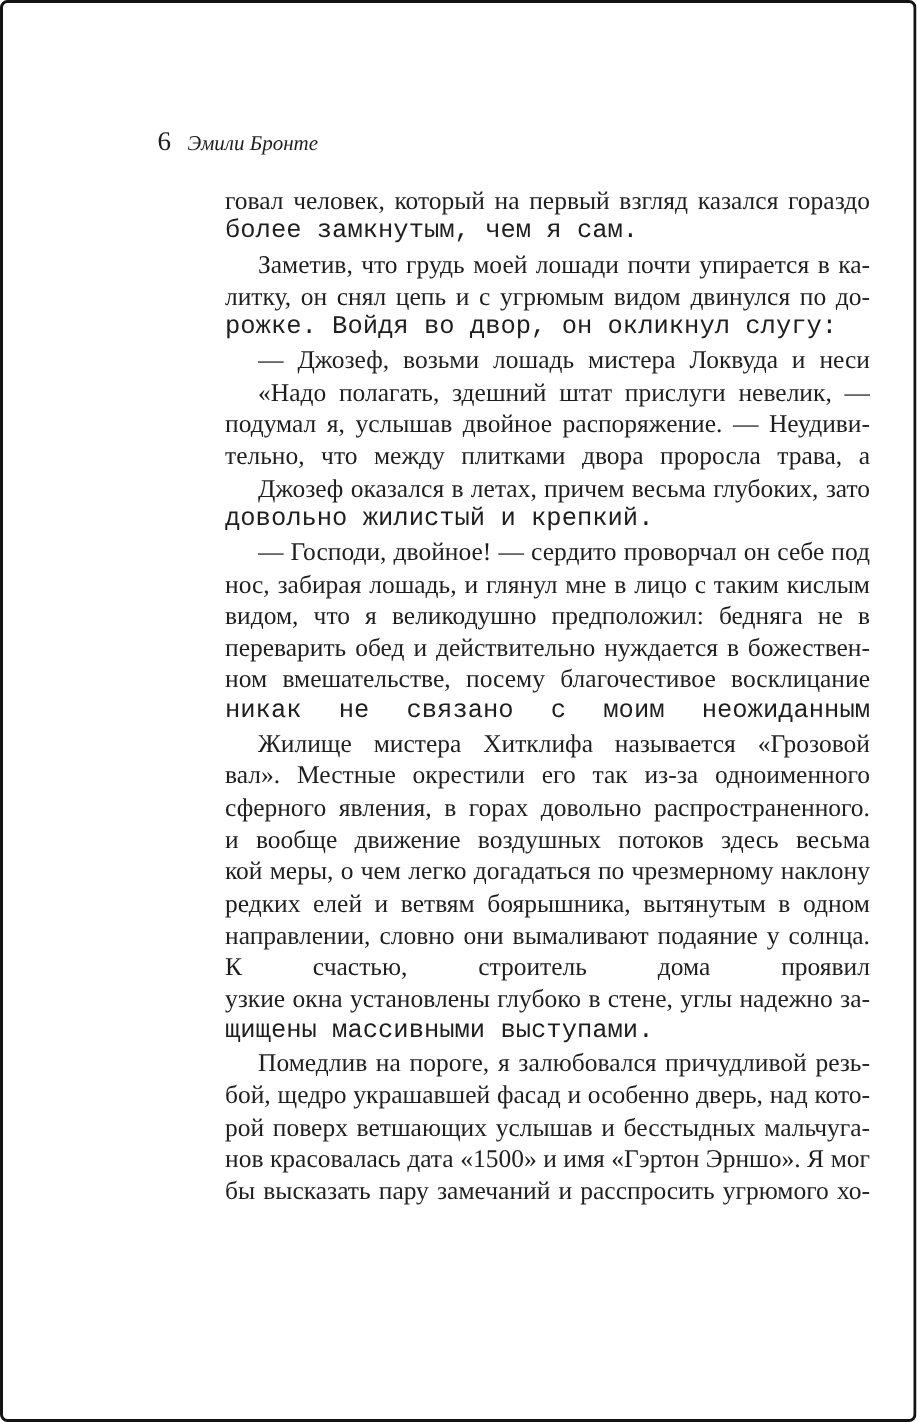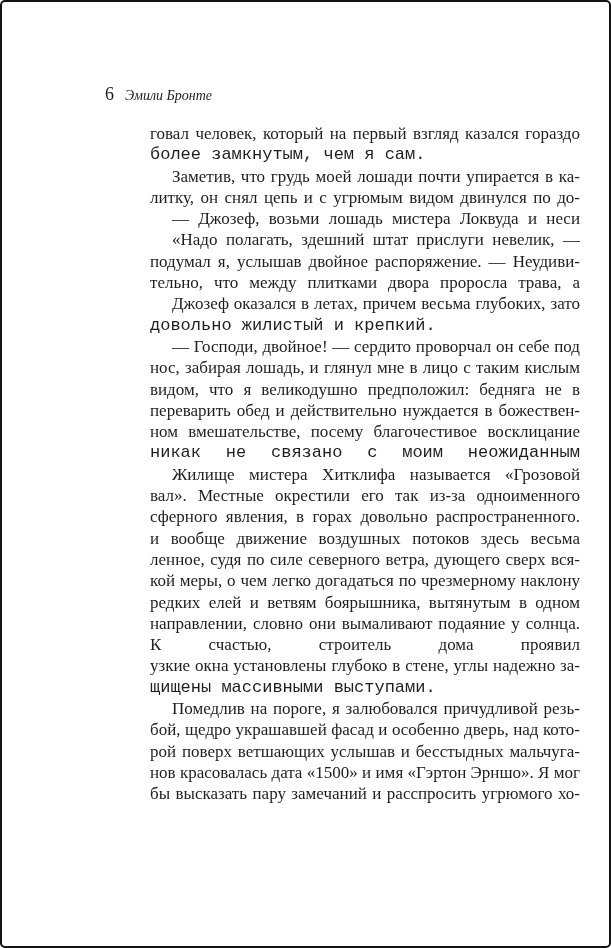--- a/index.html
+++ b/index.html
@@ -71,37 +71,37 @@
   <div class="running-head">
     <span class="page-number">6</span>
     <span class="running-author">Эмили Бронте</span>
   </div>
 
   <div class="text-body" id="text-body">
       <div class="line">говал человек, который на первый взгляд казался гораздо</div>
       <div class="line last-left">более замкнутым, чем я сам.</div>
       <div class="line indent">Заметив, что грудь моей лошади почти упирается в ка-</div>
       <div class="line">литку, он снял цепь и с угрюмым видом двинулся по до-</div>
+      <div class="line last-left">рожке. Войдя во двор, он окликнул слугу:</div>
       <div class="line indent">— Джозеф, возьми лошадь мистера Локвуда и неси вино.</div>
       <div class="line indent">«Надо полагать, здешний штат прислуги невелик, —</div>
       <div class="line">подумал я, услышав двойное распоряжение. — Неудиви-</div>
       <div class="line">тельно, что между плитками двора проросла трава, а живую</div>
       <div class="line indent">Джозеф оказался в летах, причем весьма глубоких, зато</div>
       <div class="line last-left">довольно жилистый и крепкий.</div>
       <div class="line indent">— Господи, двойное! — сердито проворчал он себе под</div>
       <div class="line">нос, забирая лошадь, и глянул мне в лицо с таким кислым</div>
       <div class="line">видом, что я великодушно предположил: бедняга не в силах</div>
       <div class="line">переварить обед и действительно нуждается в божествен-</div>
       <div class="line">ном вмешательстве, посему благочестивое восклицание</div>
       <div class="line last-left">никак не связано с моим неожиданным появлением.</div>
       <div class="line indent">Жилище мистера Хитклифа называется «Грозовой пере-</div>
       <div class="line">вал». Местные окрестили его так из-за одноименного атмо-</div>
       <div class="line">сферного явления, в горах довольно распространенного. Да</div>
       <div class="line">и вообще движение воздушных потоков здесь весьма ожив-</div>
-      <div class="line">ленное, судя по силе северного ветра, дующего сверх вся-</div>
       <div class="line">кой меры, о чем легко догадаться по чрезмерному наклону</div>
       <div class="line">редких елей и ветвям боярышника, вытянутым в одном</div>
       <div class="line">направлении, словно они вымаливают подаяние у солнца.</div>
       <div class="line">К счастью, строитель дома проявил предусмотрительность:</div>
       <div class="line">узкие окна установлены глубоко в стене, углы надежно за-</div>
       <div class="line last-left">щищены массивными выступами.</div>
       <div class="line indent">Помедлив на пороге, я залюбовался причудливой резь-</div>
       <div class="line">бой, щедро украшавшей фасад и особенно дверь, над кото-</div>
       <div class="line">рой поверх ветшающих услышав и бесстыдных мальчуга-</div>
       <div class="line">нов красовалась дата «1500» и имя «Гэртон Эрншо». Я мог</div>

